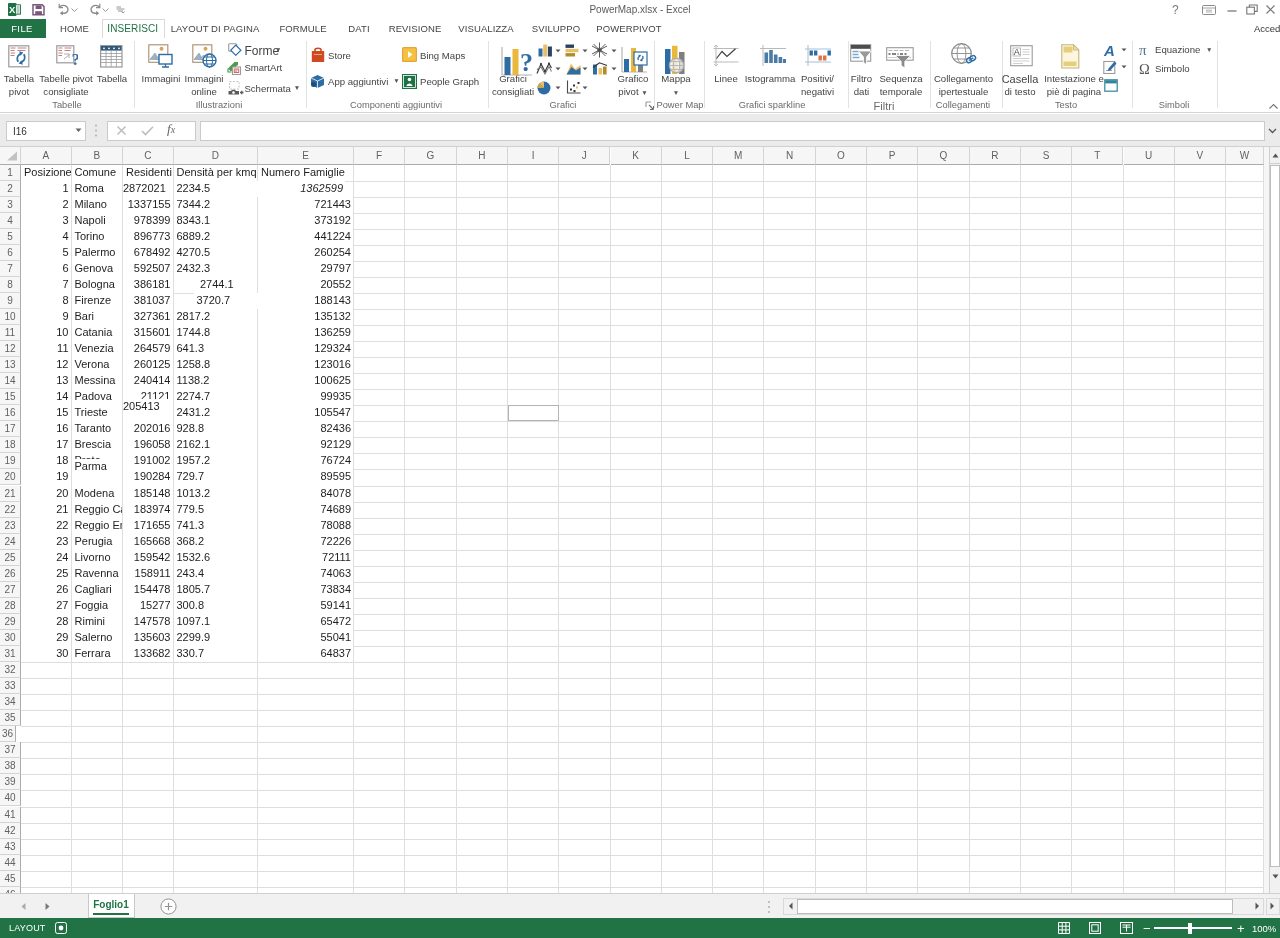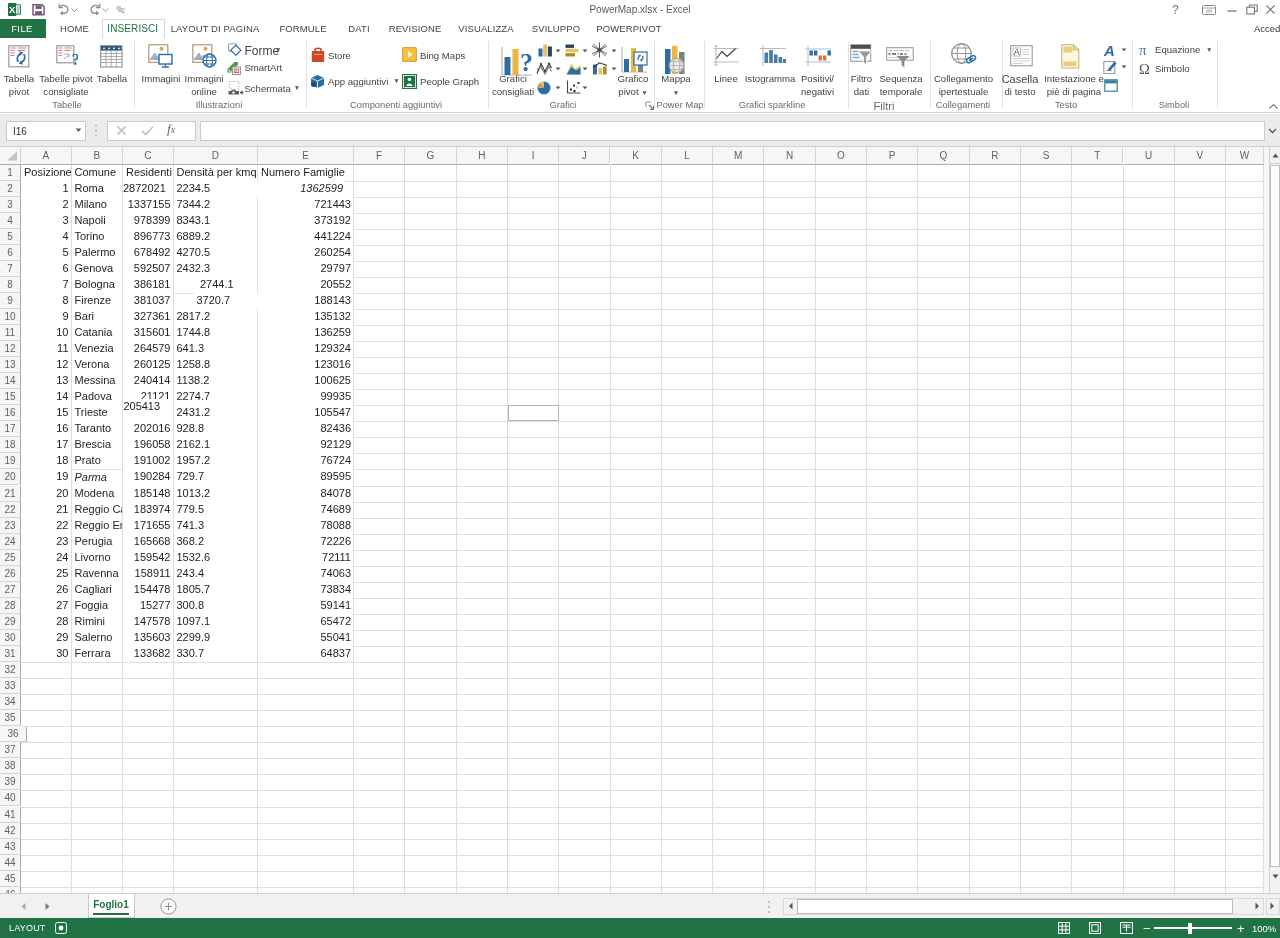--- a/index.html
+++ b/index.html
@@ -478,21 +478,21 @@
 <div class="rowhdr" style="left:0;top:418.75px;width:21px;height:16.05px;line-height:16.05px">26</div>
 <div class="rowhdr" style="left:0;top:434.79999999999995px;width:21px;height:16.05px;line-height:16.05px">27</div>
 <div class="rowhdr" style="left:0;top:450.85px;width:21px;height:16.05px;line-height:16.05px">28</div>
 <div class="rowhdr" style="left:0;top:466.9000000000001px;width:21px;height:16.05px;line-height:16.05px">29</div>
 <div class="rowhdr" style="left:0;top:482.95000000000005px;width:21px;height:16.05px;line-height:16.05px">30</div>
 <div class="rowhdr" style="left:0;top:499.0px;width:21px;height:16.05px;line-height:16.05px">31</div>
 <div class="rowhdr" style="left:0;top:515.05px;width:21px;height:16.05px;line-height:16.05px">32</div>
 <div class="rowhdr" style="left:0;top:531.1px;width:21px;height:16.05px;line-height:16.05px">33</div>
 <div class="rowhdr" style="left:0;top:547.15px;width:21px;height:16.05px;line-height:16.05px">34</div>
 <div class="rowhdr" style="left:0;top:563.2px;width:21px;height:16.05px;line-height:16.05px">35</div>
-<div class="rowhdr" style="left:0;top:579.25px;width:27px;height:16.05px;line-height:16.05px">36</div>
+<div class="rowhdr" style="left:0;top:579.25px;width:16px;height:16.05px;line-height:16.05px">36</div>
 <div class="rowhdr" style="left:0;top:595.3000000000001px;width:21px;height:16.05px;line-height:16.05px">37</div>
 <div class="rowhdr" style="left:0;top:611.35px;width:21px;height:16.05px;line-height:16.05px">38</div>
 <div class="rowhdr" style="left:0;top:627.4px;width:21px;height:16.05px;line-height:16.05px">39</div>
 <div class="rowhdr" style="left:0;top:643.45px;width:21px;height:16.05px;line-height:16.05px">40</div>
 <div class="rowhdr" style="left:0;top:659.5px;width:21px;height:16.05px;line-height:16.05px">41</div>
 <div class="rowhdr" style="left:0;top:675.5500000000001px;width:21px;height:16.05px;line-height:16.05px">42</div>
 <div class="rowhdr" style="left:0;top:691.6px;width:21px;height:16.05px;line-height:16.05px">43</div>
 <div class="rowhdr" style="left:0;top:707.65px;width:21px;height:16.05px;line-height:16.05px">44</div>
 <div class="rowhdr" style="left:0;top:723.7px;width:21px;height:16.05px;line-height:16.05px">45</div>
 <div class="rowhdr" style="left:0;top:739.75px;width:21px;height:16.05px;line-height:16.05px">46</div>
@@ -635,40 +635,40 @@
 <div class="cell" style="left:123px;top:226.14999999999998px;width:49.5px;height:16.05px;line-height:15.05px;padding-right:2px;text-align:right;">240414</div>
 <div class="cell" style="left:173.5px;top:226.14999999999998px;width:83.5px;height:16.05px;line-height:15.05px;padding-left:3px;">1138.2</div>
 <div class="cell" style="left:258px;top:226.14999999999998px;width:95px;height:16.05px;line-height:15.05px;padding-right:2px;text-align:right;">100625</div>
 <div class="cell" style="left:21px;top:242.20000000000005px;width:49.5px;height:16.05px;line-height:15.05px;padding-right:2px;text-align:right;">14</div>
 <div class="cell" style="left:71.5px;top:242.20000000000005px;width:50.5px;height:16.05px;line-height:15.05px;padding-left:3px;">Padova</div>
 <div class="cell" style="left:123px;top:242.20000000000005px;width:49.5px;height:16.05px;line-height:15.05px;padding-right:2px;text-align:right;">21121</div>
 <div class="cell" style="left:173.5px;top:242.20000000000005px;width:83.5px;height:16.05px;line-height:15.05px;padding-left:3px;">2274.7</div>
 <div class="cell" style="left:258px;top:242.20000000000005px;width:95px;height:16.05px;line-height:15.05px;padding-right:2px;text-align:right;">99935</div>
 <div class="cell" style="left:21px;top:258.25px;width:49.5px;height:16.05px;line-height:15.05px;padding-right:2px;text-align:right;">15</div>
 <div class="cell" style="left:71.5px;top:258.25px;width:50.5px;height:16.05px;line-height:15.05px;padding-left:3px;">Trieste</div>
-<div class="cell" style="left:123px;top:252px;width:49.5px;height:16.05px;line-height:15.05px;padding-right:12px;text-align:center;">205413</div>
+<div class="cell" style="left:123px;top:252px;width:49.5px;height:16.05px;line-height:15.05px;padding-right:12px;text-align:left;">205413</div>
 <div class="cell" style="left:173.5px;top:258.25px;width:83.5px;height:16.05px;line-height:15.05px;padding-left:3px;">2431.2</div>
 <div class="cell" style="left:258px;top:258.25px;width:95px;height:16.05px;line-height:15.05px;padding-right:2px;text-align:right;">105547</div>
 <div class="cell" style="left:21px;top:274.3px;width:49.5px;height:16.05px;line-height:15.05px;padding-right:2px;text-align:right;">16</div>
 <div class="cell" style="left:71.5px;top:274.3px;width:50.5px;height:16.05px;line-height:15.05px;padding-left:3px;">Taranto</div>
 <div class="cell" style="left:123px;top:274.3px;width:49.5px;height:16.05px;line-height:15.05px;padding-right:2px;text-align:right;">202016</div>
 <div class="cell" style="left:173.5px;top:274.3px;width:83.5px;height:16.05px;line-height:15.05px;padding-left:3px;">928.8</div>
 <div class="cell" style="left:258px;top:274.3px;width:95px;height:16.05px;line-height:15.05px;padding-right:2px;text-align:right;">82436</div>
 <div class="cell" style="left:21px;top:290.35px;width:49.5px;height:16.05px;line-height:15.05px;padding-right:2px;text-align:right;">17</div>
 <div class="cell" style="left:71.5px;top:290.35px;width:50.5px;height:16.05px;line-height:15.05px;padding-left:3px;">Brescia</div>
 <div class="cell" style="left:123px;top:290.35px;width:49.5px;height:16.05px;line-height:15.05px;padding-right:2px;text-align:right;">196058</div>
 <div class="cell" style="left:173.5px;top:290.35px;width:83.5px;height:16.05px;line-height:15.05px;padding-left:3px;">2162.1</div>
 <div class="cell" style="left:258px;top:290.35px;width:95px;height:16.05px;line-height:15.05px;padding-right:2px;text-align:right;">92129</div>
 <div class="cell" style="left:21px;top:306.40000000000003px;width:49.5px;height:16.05px;line-height:15.05px;padding-right:2px;text-align:right;">18</div>
 <div class="cell" style="left:71.5px;top:306.40000000000003px;width:50.5px;height:16.05px;line-height:15.05px;padding-left:3px;">Prato</div>
 <div class="cell" style="left:123px;top:306.40000000000003px;width:49.5px;height:16.05px;line-height:15.05px;padding-right:2px;text-align:right;">191002</div>
 <div class="cell" style="left:173.5px;top:306.40000000000003px;width:83.5px;height:16.05px;line-height:15.05px;padding-left:3px;">1957.2</div>
 <div class="cell" style="left:258px;top:306.40000000000003px;width:95px;height:16.05px;line-height:15.05px;padding-right:2px;text-align:right;">76724</div>
 <div class="cell" style="left:21px;top:322.45px;width:49.5px;height:16.05px;line-height:15.05px;padding-right:2px;text-align:right;">19</div>
-<div class="cell" style="left:71.5px;top:323px;width:50.5px;height:16.05px;line-height:15.05px;padding-left:3px;font-style:italic;">Parma</div>
+<div class="cell" style="left:71.5px;top:312px;width:50.5px;height:16.05px;line-height:15.05px;padding-left:3px;">Parma</div>
 <div class="cell" style="left:123px;top:322.45px;width:49.5px;height:16.05px;line-height:15.05px;padding-right:2px;text-align:right;">190284</div>
 <div class="cell" style="left:173.5px;top:322.45px;width:83.5px;height:16.05px;line-height:15.05px;padding-left:3px;">729.7</div>
 <div class="cell" style="left:258px;top:322.45px;width:95px;height:16.05px;line-height:15.05px;padding-right:2px;text-align:right;">89595</div>
 <div class="cell" style="left:21px;top:338.5px;width:49.5px;height:16.05px;line-height:15.05px;padding-right:2px;text-align:right;">20</div>
 <div class="cell" style="left:71.5px;top:338.5px;width:50.5px;height:16.05px;line-height:15.05px;padding-left:3px;">Modena</div>
 <div class="cell" style="left:123px;top:338.5px;width:49.5px;height:16.05px;line-height:15.05px;padding-right:2px;text-align:right;">185148</div>
 <div class="cell" style="left:173.5px;top:338.5px;width:83.5px;height:16.05px;line-height:15.05px;padding-left:3px;">1013.2</div>
 <div class="cell" style="left:258px;top:338.5px;width:95px;height:16.05px;line-height:15.05px;padding-right:2px;text-align:right;">84078</div>
 <div class="cell" style="left:21px;top:354.55px;width:49.5px;height:16.05px;line-height:15.05px;padding-right:2px;text-align:right;">21</div>
 <div class="cell" style="left:71.5px;top:354.55px;width:50.5px;height:16.05px;line-height:15.05px;padding-left:3px;">Reggio Ca</div>

